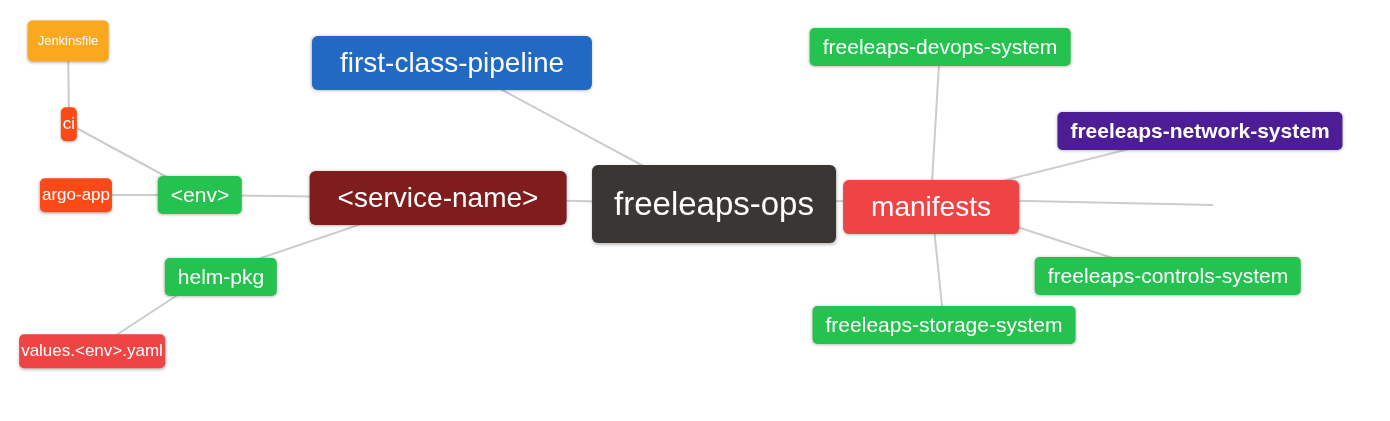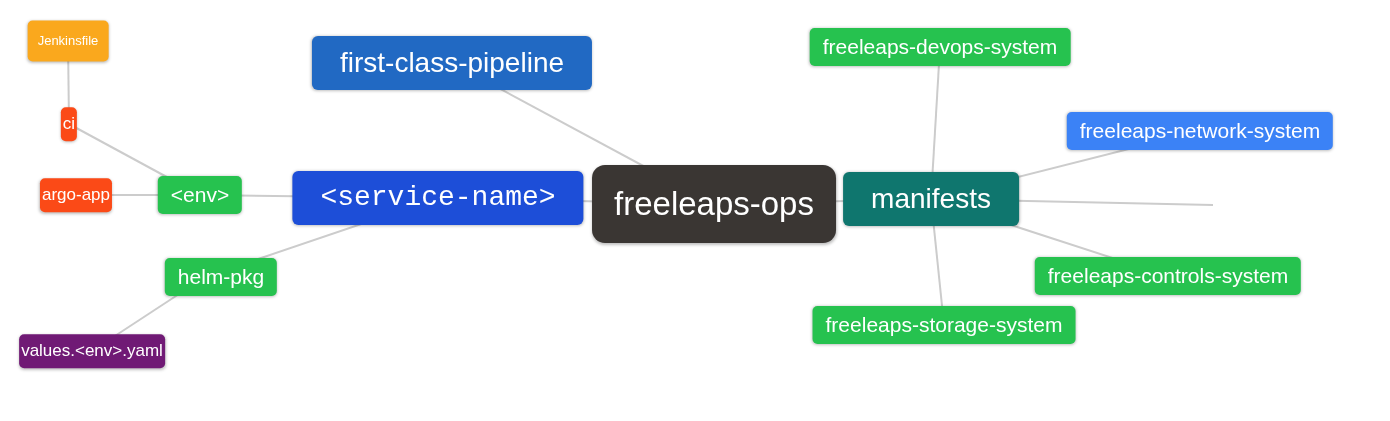--- a/index.html
+++ b/index.html
@@ -31,21 +31,21 @@
     align-items: center;
     justify-content: center;
     white-space: nowrap;
     color: #ffffff;
     border-radius: 5px;
     box-shadow: 0 1px 3px rgba(0,0,0,0.25);
     box-sizing: border-box;
     cursor: default;
     line-height: 1.15;
   }
-  .root { font-size: 33px; padding: 20px 22px; border-radius: 13px; }
+  .root { font-size: 33px; padding: 20px 22px; border-radius: 6px; }
   .l1   { font-size: 28px; padding: 11px 28px; border-radius: 6px; }
   .l2   { font-size: 21px; padding: 7px 13px; }
   .l3   { font-size: 17px; padding: 7px 2px; }
   .l4   { font-size: 13px; padding: 13px 10px; }
 </style>
 </head>
 <body>
 
 <div class="canvas">
   <svg id="edges" xmlns="http://www.w3.org/2000/svg">
@@ -63,22 +63,22 @@
       <line x1="931" y1="199" x2="1213" y2="205" stroke="#cccccc" stroke-width="2"></line>
       <line x1="931" y1="199" x2="1168" y2="276" stroke="#cccccc" stroke-width="2"></line>
       <line x1="931" y1="199" x2="944" y2="325" stroke="#cccccc" stroke-width="2"></line>
     </svg>
 
   <div class="node l4" style="left: 68px; top: 41px; background: rgb(250, 168, 29);">Jenkinsfile</div>
   <div class="node l3" style="left: 69px; top: 124px; background: rgb(251, 74, 23);">ci</div>
   <div class="node l2" style="left: 200px; top: 195px; background: rgb(38, 194, 79);">&lt;env&gt;</div>
   <div class="node l3" style="left: 76px; top: 195px; background: rgb(251, 74, 23);">argo-app</div>
   <div class="node l2" style="left: 205px; top: 277px; background: rgb(38, 194, 79); margin-left: 16px;">helm-pkg</div>
-  <div class="node l3" style="left: 92px; top: 351px; background: #701a75;">values.&lt;env&gt;.yaml</div>
+  <div class="node l3" style="left: 92px; top: 351px; background: #ef4444;">values.&lt;env&gt;.yaml</div>
   <div class="node l1" style="left: 452px; top: 63px; background: rgb(33, 105, 195);">first-class-pipeline</div>
-  <div class="node l1" style="left: 438px; top: 198px; background: #1d4ed8; font-family: Liberation Mono, monospace;">&lt;service-name&gt;</div>
+  <div class="node l1" style="left: 438px; top: 198px; background: #7f1d1d;">&lt;service-name&gt;</div>
   <div class="node root" style="left: 714px; top: 204px; background: rgb(58, 54, 51);">freeleaps-ops</div>
-  <div class="node l1" style="left: 931px; top: 199px; background: #0f766e;">manifests</div>
+  <div class="node l1" style="left: 931px; top: 207px; background: #ef4444;">manifests</div>
   <div class="node l2" style="left: 940px; top: 47px; background: rgb(38, 194, 79);">freeleaps-devops-system</div>
-  <div class="node l2" style="left: 1200px; top: 131px; background: #3b82f6;">freeleaps-network-system</div>
+  <div class="node l2" style="left: 1200px; top: 131px; background: #4c1d95; font-weight: bold;">freeleaps-network-system</div>
   <div class="node l2" style="left: 1168px; top: 276px; background: rgb(38, 194, 79);">freeleaps-controls-system</div>
   <div class="node l2" style="left: 944px; top: 325px; background: rgb(38, 194, 79);">freeleaps-storage-system</div>
 </div>
 
 </body></html>

